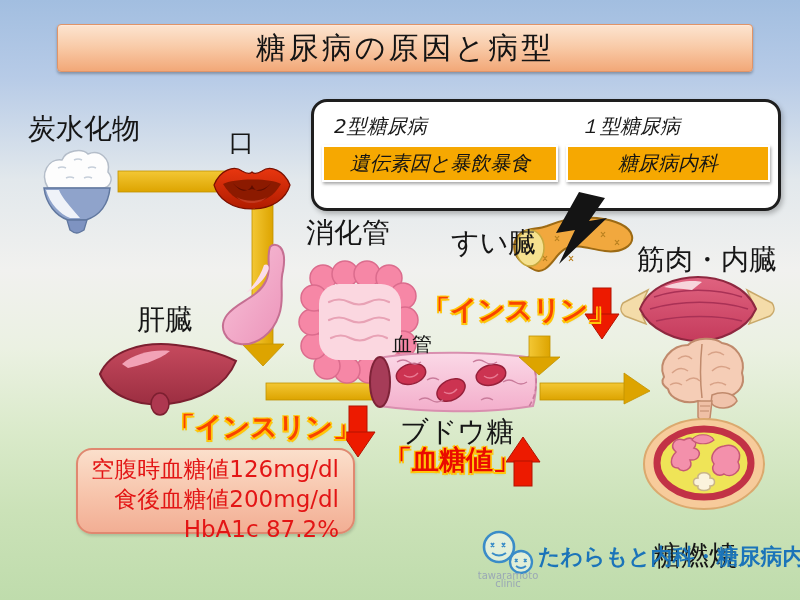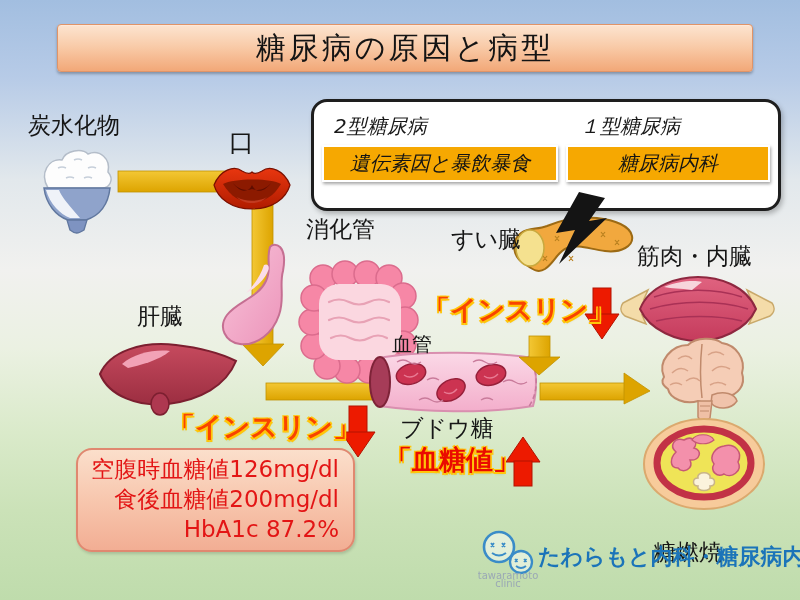--- a/index.html
+++ b/index.html
@@ -25,31 +25,31 @@
     box-shadow:2px 3px 5px rgba(0,0,0,.25);
   }
   .type-label{position:absolute;font-size:20px;color:#181818;font-style:italic;}
   .cause-chip{
     position:absolute;height:37px;background:#F6A801;border:2px solid #FFFFFF;
     box-shadow:1px 2px 3px rgba(0,0,0,.35);
     display:flex;align-items:center;justify-content:center;
     font-size:20px;color:#141414;box-sizing:border-box;font-style:italic;
   }
   
-  .lbl{position:absolute;font-size:23px;color:#161616;white-space:nowrap;}
+  .lbl{position:absolute;font-size:28px;color:#161616;white-space:nowrap;}
   .lbl-sm{position:absolute;font-size:20px;color:#161616;white-space:nowrap;}
   
   .accent{
     position:absolute;font-size:27px;font-weight:bold;color:#F84300;white-space:nowrap;
     text-shadow:-1.5px -1.5px 0 #FFC60A,1.5px -1.5px 0 #FFC60A,-1.5px 1.5px 0 #FFC60A,1.5px 1.5px 0 #FFC60A,0 2px 3px rgba(0,0,0,.15);
   }
   .accent.red{color:#EA0B00;}
   
   .criteria-box{
-    left:76px;top:448px;width:279px;height:104px;border-radius:16px;
+    left:76px;top:448px;width:279px;height:86px;border-radius:16px;
     background:linear-gradient(180deg,#FBDFCB 0%,#F7C4AB 55%,#F2AE94 100%);
     border:2px solid #E08870;box-sizing:border-box;
     padding:4px 14px 0 0;text-align:right;
     color:#E31515;font-size:23px;line-height:30px;font-weight:500;
     box-shadow:1px 2px 3px rgba(0,0,0,.15);
   }
   
   .clinic-name{
     position:absolute;left:538px;top:542px;font-size:22px;font-weight:bold;color:#1B74B9;white-space:nowrap;
   }

